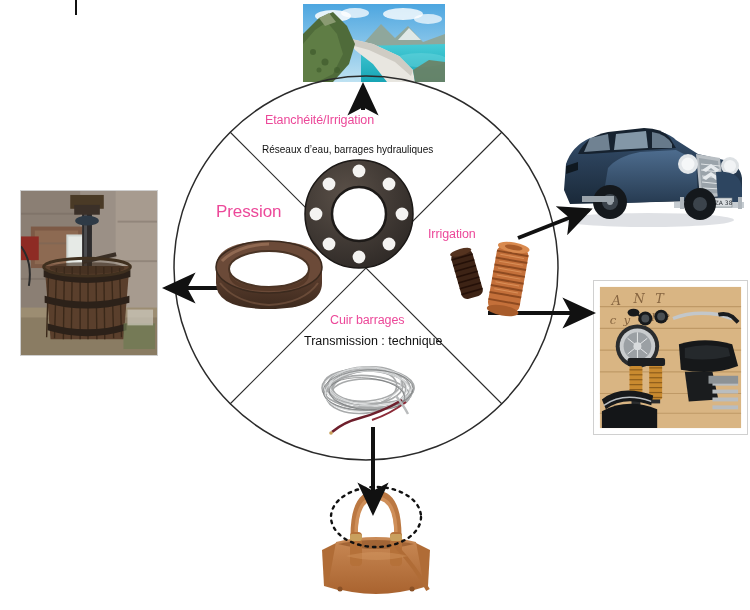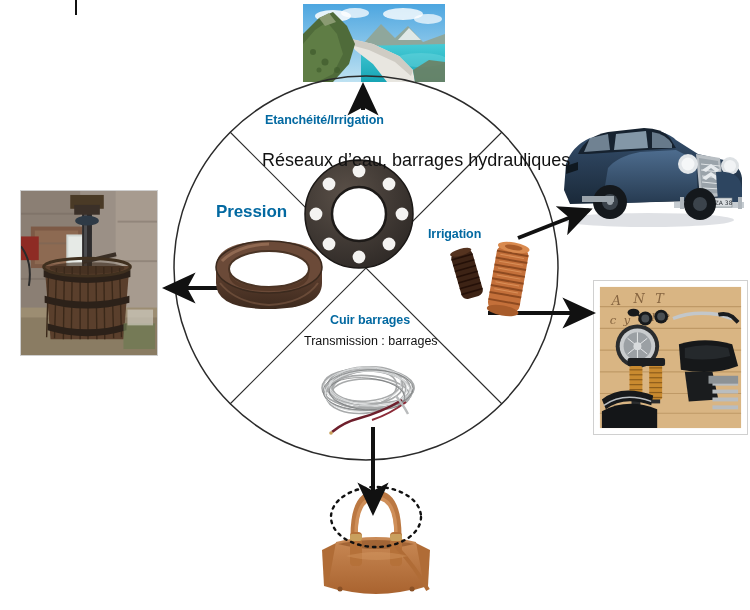--- a/index.html
+++ b/index.html
@@ -21,22 +21,22 @@
   .photo {
     position: absolute;
     overflow: hidden;
     background: #fff;
   }
   .photo svg { display: block; width: 100%; height: 100%; }
 
   
   .wheel-label {
     position: absolute;
-    font-weight: bold;
-    color: #0369a1;
+    font-weight: normal;
+    color: #ec4899;
     white-space: nowrap;
     letter-spacing: -0.1px;
   }
   .wheel-sub {
     position: absolute;
     color: #111;
     white-space: nowrap;
   }
 
   .tickmark {
@@ -479,23 +479,23 @@
 
     <path d="M92 44 Q72 56 50 62 Q34 66 22 76" stroke="#6e1f2c" stroke-width="2.6" fill="none"></path>
     <path d="M96 46 Q80 58 62 64" stroke="#8c2b38" stroke-width="2" fill="none"></path>
     <circle cx="21" cy="77" r="1.8" fill="#c8a05a"></circle>
 
     <path d="M86 40 Q94 50 98 58" stroke="#b9bbbc" stroke-width="2.4" fill="none"></path>
   </svg>
 
   <div class="wheel-label" style="left:265px; top:113px; font-size:12.5px;">Etanchéité/Irrigation</div>
 
-  <div class="wheel-sub" style="left:262px; top:150px; font-size:18px;">Réseaux d’eau, barrages hydrauliques</div>
+  <div class="wheel-sub" style="left:262px; top:144px; font-size:10px;">Réseaux d’eau, barrages hydrauliques</div>
 
   <div class="wheel-label" style="left:216px; top:202px; font-size:17px;">Pression</div>
 
   <div class="wheel-label" style="left:428px; top:227px; font-size:12.5px;">Irrigation</div>
 
   <div class="wheel-label" style="left:330px; top:313px; font-size:12.5px;">Cuir barrages</div>
 
-  <div class="wheel-sub" style="left:304px; top:334px; font-size:12.5px;">Transmission : barrages</div>
+  <div class="wheel-sub" style="left:304px; top:334px; font-size:12.5px;">Transmission : technique</div>
 
 </div>
 
 </body></html>

